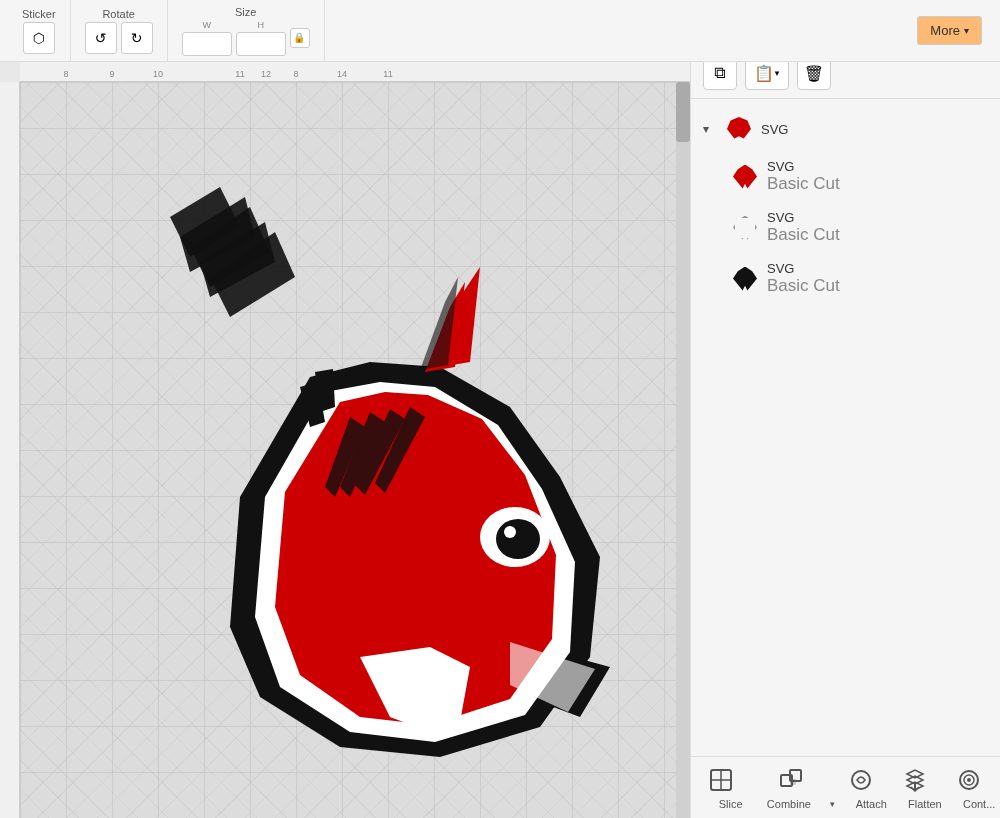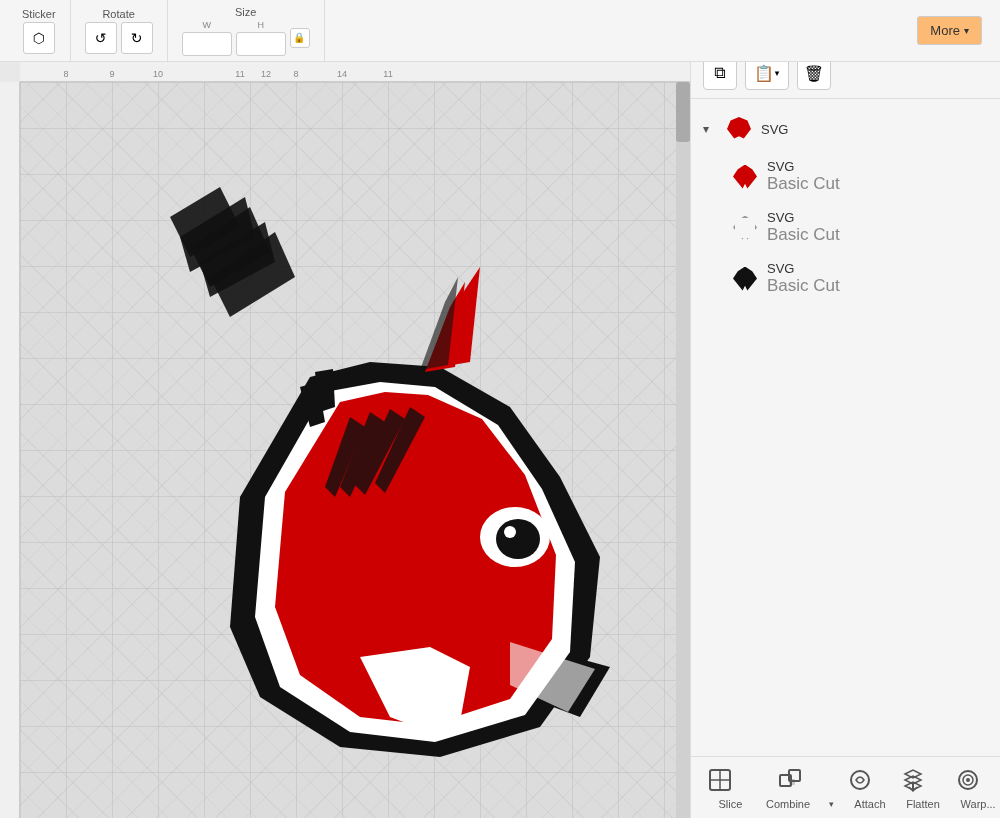--- a/index.html
+++ b/index.html
@@ -601,16 +601,16 @@
       <span class="bottom-action-label">Flatten</span>
     </div>
     <div class="bottom-action">
       <div class="bottom-action-icon">
         <svg width="24" height="24" viewBox="0 0 24 24">
           <circle cx="12" cy="12" r="9" fill="none" stroke="#555" stroke-width="2"></circle>
           <circle cx="12" cy="12" r="5" fill="none" stroke="#555" stroke-width="1.5"></circle>
           <circle cx="12" cy="12" r="2" fill="#555"></circle>
         </svg>
       </div>
-      <span class="bottom-action-label">Warp...</span>
+      <span class="bottom-action-label">Cont...</span>
     </div>
   </div>
 </div>
 
 </body></html>

